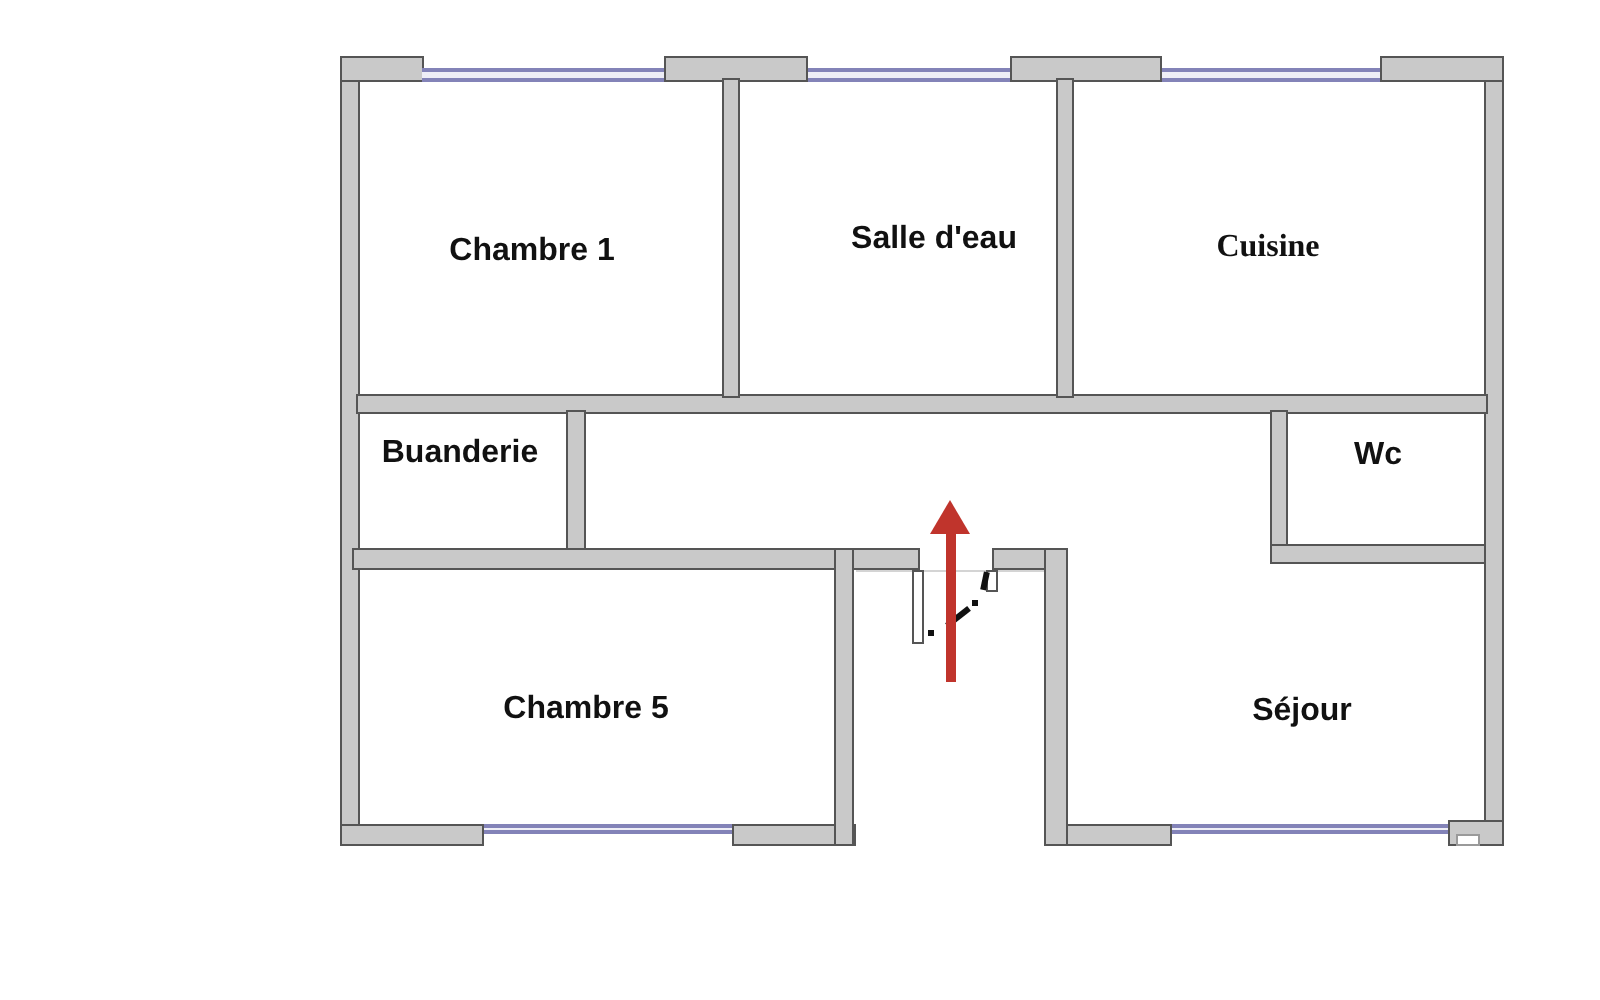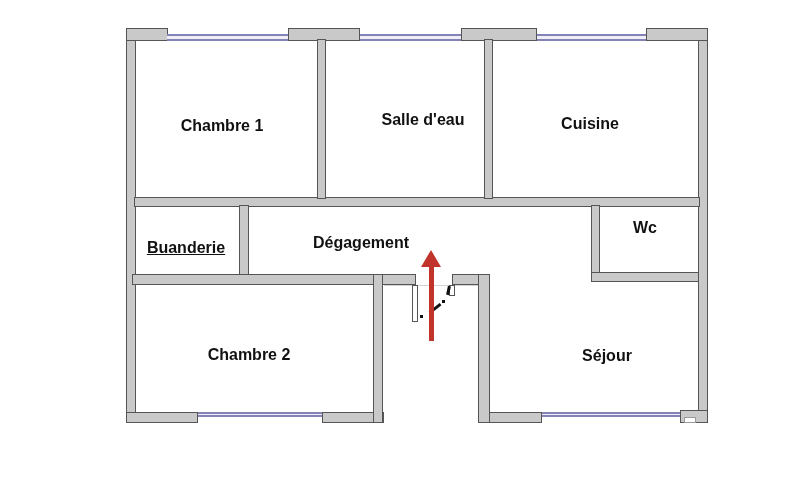--- a/index.html
+++ b/index.html
@@ -6,21 +6,21 @@
     --bg:#ffffff;
     --wall-fill:#c9c9c9;
     --wall-edge:#555555;
     --window-blue:#8383b8;
     --arrow-red:#c0342c;
     --label-color:#111111;
   }
   html,body{margin:0;padding:0;background:var(--bg);}
   .stage{
     position:relative;width:708px;height:500px;background:var(--bg);
-    overflow:hidden;font-family:"Liberation Sans", sans-serif;
+    overflow:hidden;font-family:"Liberation Sans", sans-serif;margin-left:44px;
   }
   .wall{
     position:absolute;background:var(--wall-fill);
     border:1px solid var(--wall-edge);box-sizing:border-box;
   }
   .window-h{
     position:absolute;background:#eeeef6;
     border-top:2px solid var(--window-blue);
     border-bottom:2px solid var(--window-blue);
     box-sizing:border-box;
@@ -103,20 +103,19 @@
   <div class="dash" style="left:420px;top:315px;width:3px;height:3px;"></div>
   <div class="dash" style="left:428px;top:307px;width:14px;height:3px;transform:rotate(-38deg);"></div>
   <div class="dash" style="left:442px;top:300px;width:3px;height:3px;"></div>
   <div class="dash" style="left:447px;top:286px;width:3px;height:9px;transform:rotate(12deg);"></div>
 
   <div class="arrow-head" style="left:421px;top:250px;"></div>
   <div class="arrow-shaft" style="left:429px;top:266px;width:5px;height:75px;"></div>
 
   <div class="room-label" style="left:222px;top:126px;">Chambre 1</div>
   <div class="room-label" style="left:423px;top:120px;">Salle d'eau</div>
-  <div class="room-label" style="left:590px;top:124px;">Cuisine</div>
-  <div class="room-label" style="left:186px;top:248px;text-decoration:underline;">Buanderie</div>
-  <div class="room-label" style="left:361px;top:243px;">Dégagement</div>
+  <div class="room-label" style="left:590px;top:124px;font-family:Liberation Serif, serif;">Cuisine</div>
+  <div class="room-label" style="left:186px;top:227px;">Buanderie</div>
   <div class="room-label" style="left:645px;top:228px;">Wc</div>
-  <div class="room-label" style="left:249px;top:355px;">Chambre 2</div>
+  <div class="room-label" style="left:249px;top:355px;">Chambre 5</div>
   <div class="room-label" style="left:607px;top:356px;">Séjour</div>
 
 </div>
 
 </body></html>

